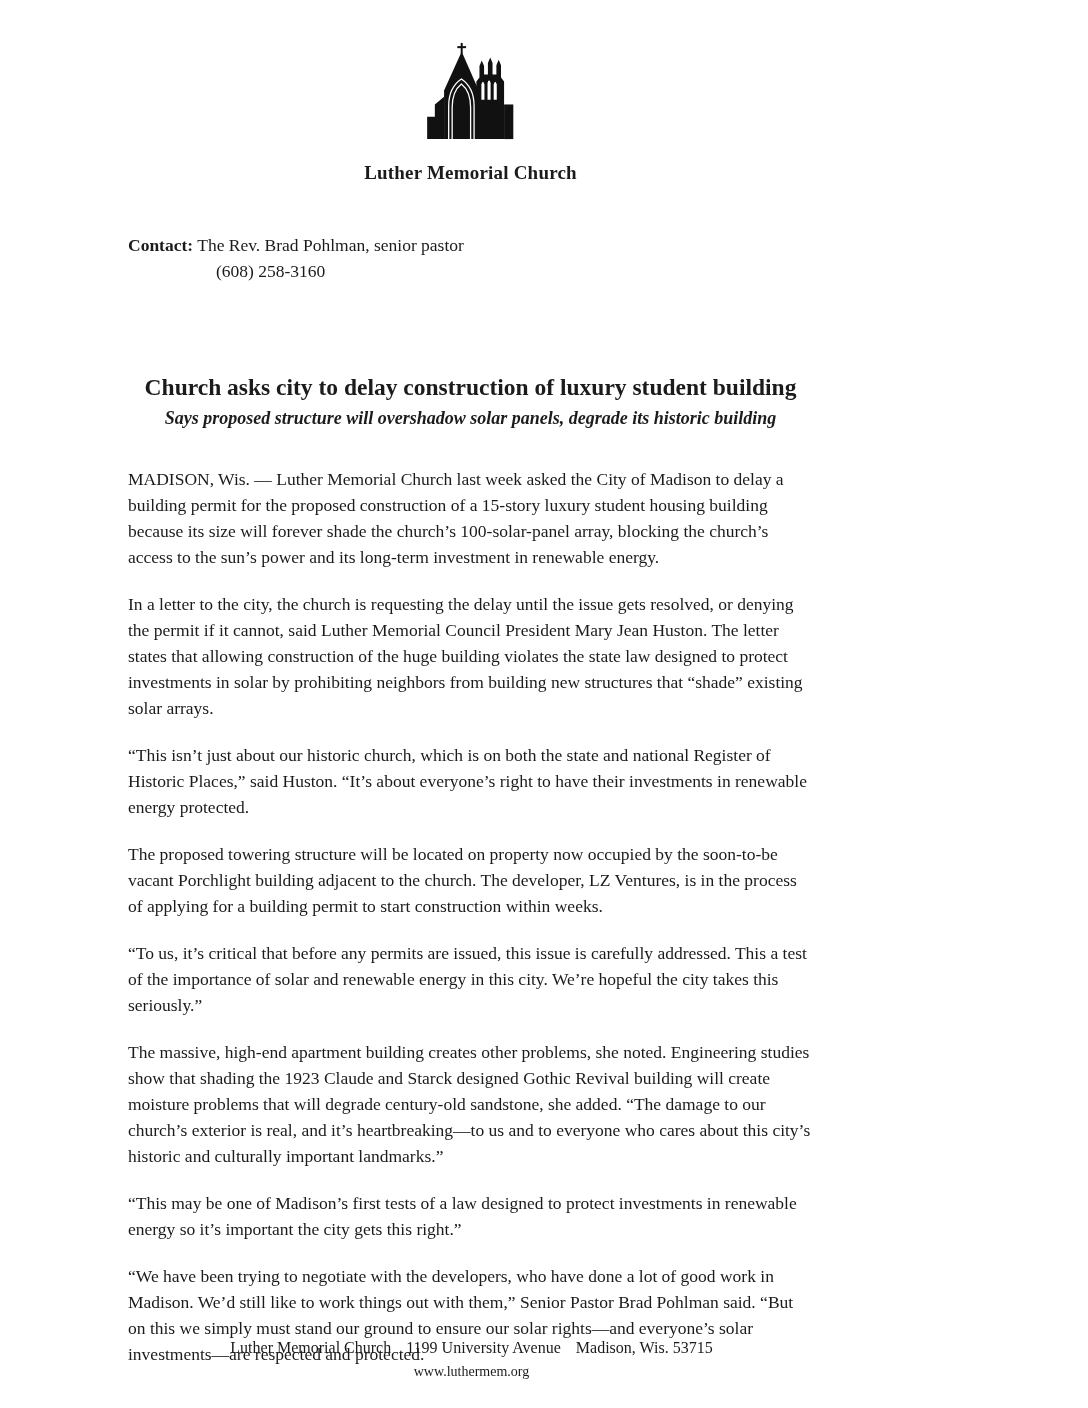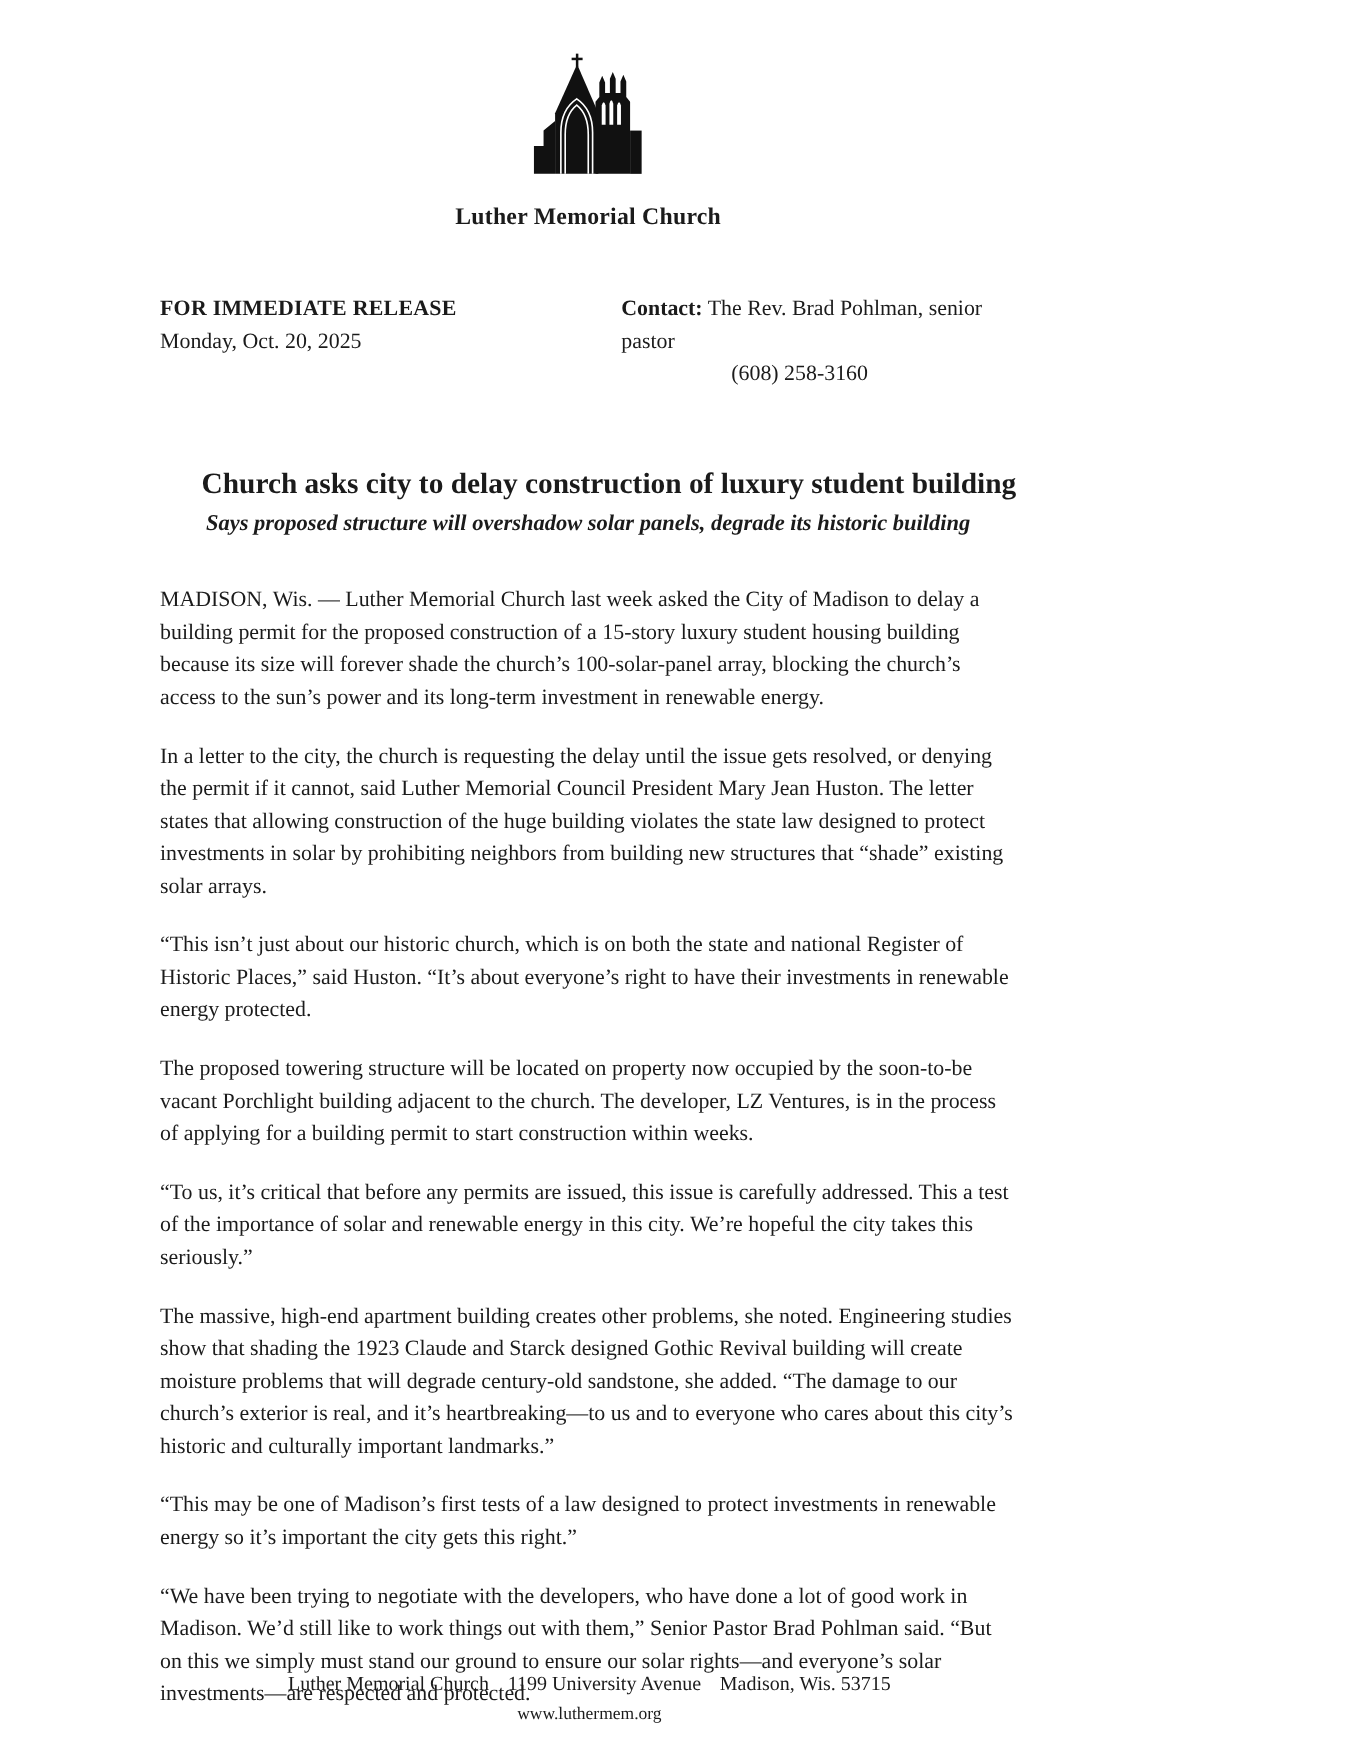--- a/index.html
+++ b/index.html
@@ -43,22 +43,22 @@
     line-height: 26px;
   }
   .release-left { width: 369px; flex: 0 0 auto; }
   .release-label { font-weight: bold; letter-spacing: 0.2px; }
   .release-date { }
   .release-right { flex: 1 1 auto; }
   .contact-line1 .contact-label { font-weight: bold; }
   .contact-line2 { padding-left: 88px; }
   
   .headline {
-    margin-top: 62px;
-    text-align: right;
+    margin-top: 89px;
+    text-align: center;
     font-size: 23.5px;
     font-weight: bold;
     line-height: 1.2;
   }
   .subheadline {
     margin-top: 7px;
     text-align: center;
     font-size: 18px;
     font-style: italic;
     line-height: 1.2;
@@ -122,24 +122,20 @@
 
         <g fill="none" stroke="#ffffff" stroke-width="1.7">
           <path d="M36 125 L36 82 Q36 58 52.5 47 Q69 58 69 82 L69 125"></path>
           <path d="M40.5 125 L40.5 84 Q40.5 63 52.5 53.5 Q64.5 63 64.5 84 L64.5 125"></path>
         </g>
       </svg>
       <div class="org-name">Luther Memorial Church</div>
     </div>
 
     <div class="release-row">
-      <div class="release-left">
-        <div class="release-label">FOR IMMEDIATE RELEASE</div>
-        <div class="release-date">Monday, Oct. 20, 2025</div>
-      </div>
       <div class="release-right">
         <div class="contact-line1">
           <span class="contact-label">Contact:</span>
           <span>The Rev. Brad Pohlman, senior pastor</span>
         </div>
         <div class="contact-line2">(608) 258-3160</div>
       </div>
     </div>
 
     <h1 class="headline">Church asks city to delay construction of luxury student building</h1>

